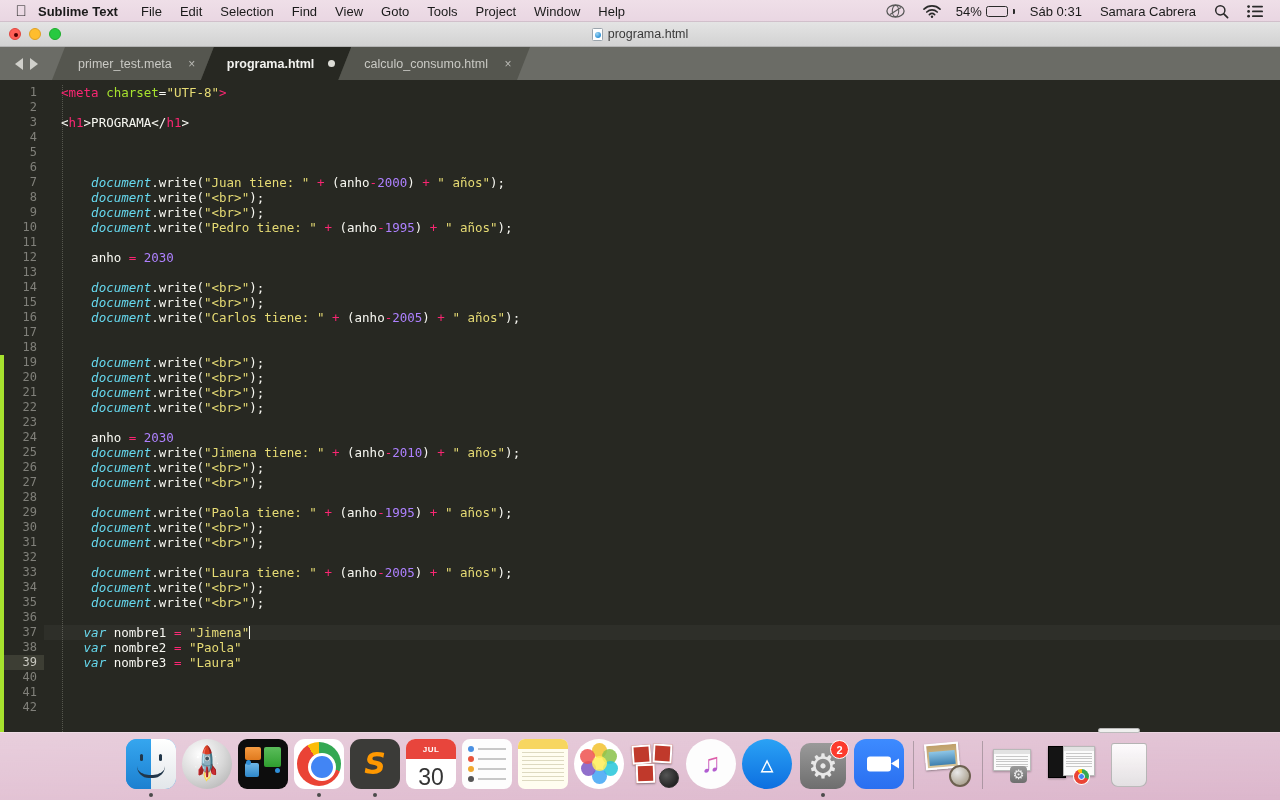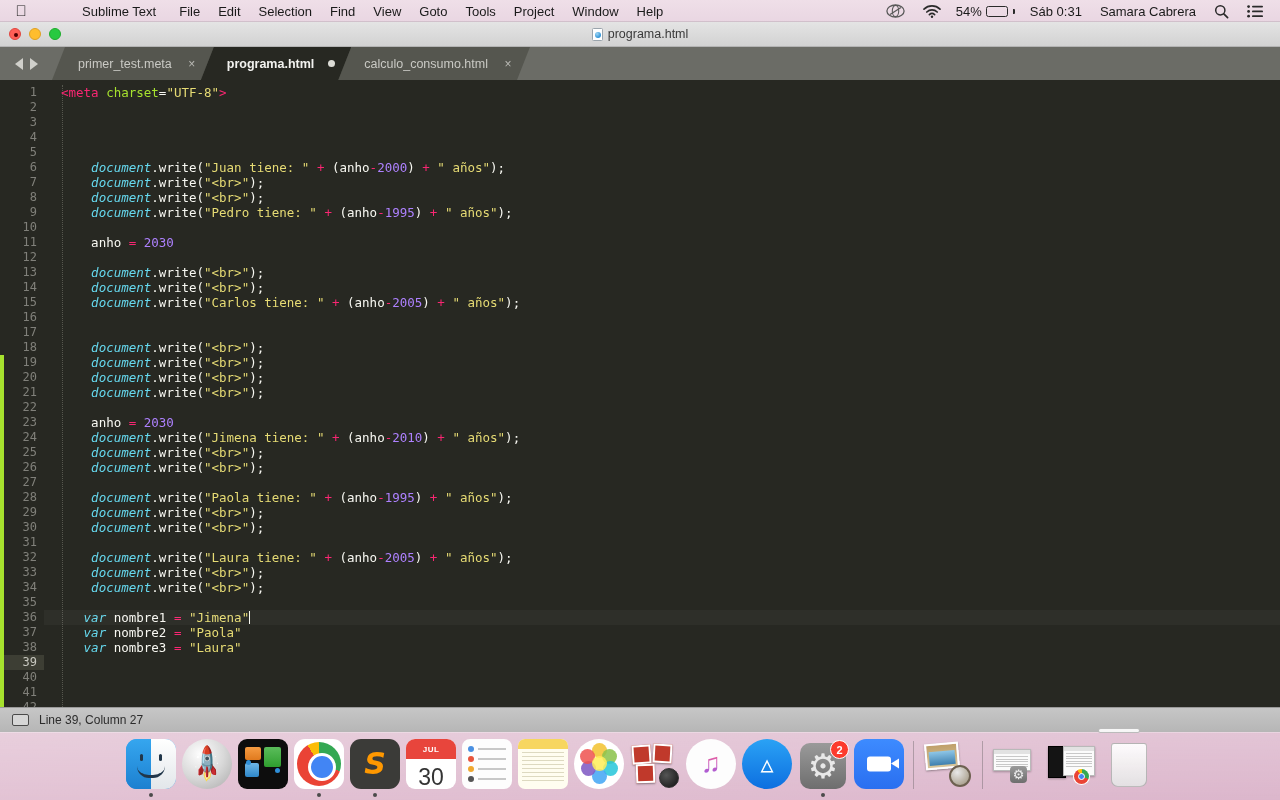--- a/index.html
+++ b/index.html
@@ -22,21 +22,21 @@
     display: flex; align-items: center;
     font-size: 13px; color: #1a1a1a;
     padding: 0 8px;
     box-shadow: inset 0 -1px 0 rgba(0,0,0,0.10);
   }
   .mb-apple {
     width: 26px; text-align: center; font-size: 15px; line-height: 1;
     padding-bottom: 2px;
   }
   .mb-item { padding: 0 9px; white-space: nowrap; }
-  .mb-item.bold { font-weight: normal; padding-left: 4px; padding-right: 14px; margin-left: 44px;}
+  .mb-item.bold { font-weight: bold; padding-left: 4px; padding-right: 14px;}
   #menubar-right { margin-left: auto; display: flex; align-items: center; }
   #menubar-right .mb-item { padding: 0 9px; }
   .icon-svg { display: block; }
 
   .battery-wrap { display: flex; align-items: center; gap: 4px; padding: 0 6px;}
   .battery-body {
     width: 22px; height: 11px; border: 1.3px solid #2a2a2a; border-radius: 2.5px;
     position: relative; padding: 1.2px;
   }
   .battery-fill { height: 100%; background: #2a2a2a; border-radius: 1px; }
@@ -504,20 +504,21 @@
         <div class="ln current">39</div>
         <div class="ln">40</div>
         <div class="ln">41</div>
         <div class="ln">42</div>
       </div>
     <div id="code-wrap">
       <div id="indent-guide"></div>
       <div id="code-lines">
           <div class="cl"><span class="t-tag">&lt;meta</span><span class="t-plain"> </span><span class="t-attr">charset</span><span class="t-plain">=</span><span class="t-str">"UTF-8"</span><span class="t-tag">&gt;</span></div>
           <div class="cl">&nbsp;</div>
+          <div class="cl"><span class="t-plain">&lt;</span><span class="t-tag">h1</span><span class="t-plain">&gt;PROGRAMA&lt;/</span><span class="t-tag">h1</span><span class="t-plain">&gt;</span></div>
           <div class="cl">&nbsp;</div>
           <div class="cl">&nbsp;</div>
           <div class="cl">&nbsp;</div>
           <div class="cl"><span class="t-plain">    </span><span class="t-var">document</span><span class="t-plain">.write(</span><span class="t-str">"Juan tiene: "</span><span class="t-plain"> </span><span class="t-op">+</span><span class="t-plain"> (anho</span><span class="t-op">-</span><span class="t-num">2000</span><span class="t-plain">) </span><span class="t-op">+</span><span class="t-plain"> </span><span class="t-str">" años"</span><span class="t-plain">);</span></div>
           <div class="cl"><span class="t-plain">    </span><span class="t-var">document</span><span class="t-plain">.write(</span><span class="t-str">"&lt;br&gt;"</span><span class="t-plain">);</span></div>
           <div class="cl"><span class="t-plain">    </span><span class="t-var">document</span><span class="t-plain">.write(</span><span class="t-str">"&lt;br&gt;"</span><span class="t-plain">);</span></div>
           <div class="cl"><span class="t-plain">    </span><span class="t-var">document</span><span class="t-plain">.write(</span><span class="t-str">"Pedro tiene: "</span><span class="t-plain"> </span><span class="t-op">+</span><span class="t-plain"> (anho</span><span class="t-op">-</span><span class="t-num">1995</span><span class="t-plain">) </span><span class="t-op">+</span><span class="t-plain"> </span><span class="t-str">" años"</span><span class="t-plain">);</span></div>
           <div class="cl">&nbsp;</div>
           <div class="cl"><span class="t-plain">    anho </span><span class="t-op">=</span><span class="t-plain"> </span><span class="t-num">2030</span></div>
           <div class="cl">&nbsp;</div>
@@ -545,24 +546,20 @@
           <div class="cl"><span class="t-plain">    </span><span class="t-var">document</span><span class="t-plain">.write(</span><span class="t-str">"&lt;br&gt;"</span><span class="t-plain">);</span></div>
           <div class="cl">&nbsp;</div>
           <div class="cl current"><span class="t-plain">   </span><span class="t-kw">var</span><span class="t-plain"> nombre1 </span><span class="t-op">=</span><span class="t-plain"> </span><span class="t-str">"Jimena"</span><span class="caret"></span></div>
           <div class="cl"><span class="t-plain">   </span><span class="t-kw">var</span><span class="t-plain"> nombre2 </span><span class="t-op">=</span><span class="t-plain"> </span><span class="t-str">"Paola"</span></div>
           <div class="cl"><span class="t-plain">   </span><span class="t-kw">var</span><span class="t-plain"> nombre3 </span><span class="t-op">=</span><span class="t-plain"> </span><span class="t-str">"Laura"</span></div>
           <div class="cl">&nbsp;</div>
         </div>
     </div>
   </div>
 
-  <div id="statusbar">
-    <span class="screen-ico"></span>
-    <span>Line 39, Column 27</span>
-  </div>
 </div>
 
 <div id="dock">
 
   <div class="dock-item">
     <div class="dock-icon ic-finder">
       <div class="f-l"></div>
         <div class="f-r"></div>
       <span class="f-eye" style="left:14px;"></span>
       <span class="f-eye" style="left:33px;"></span>

